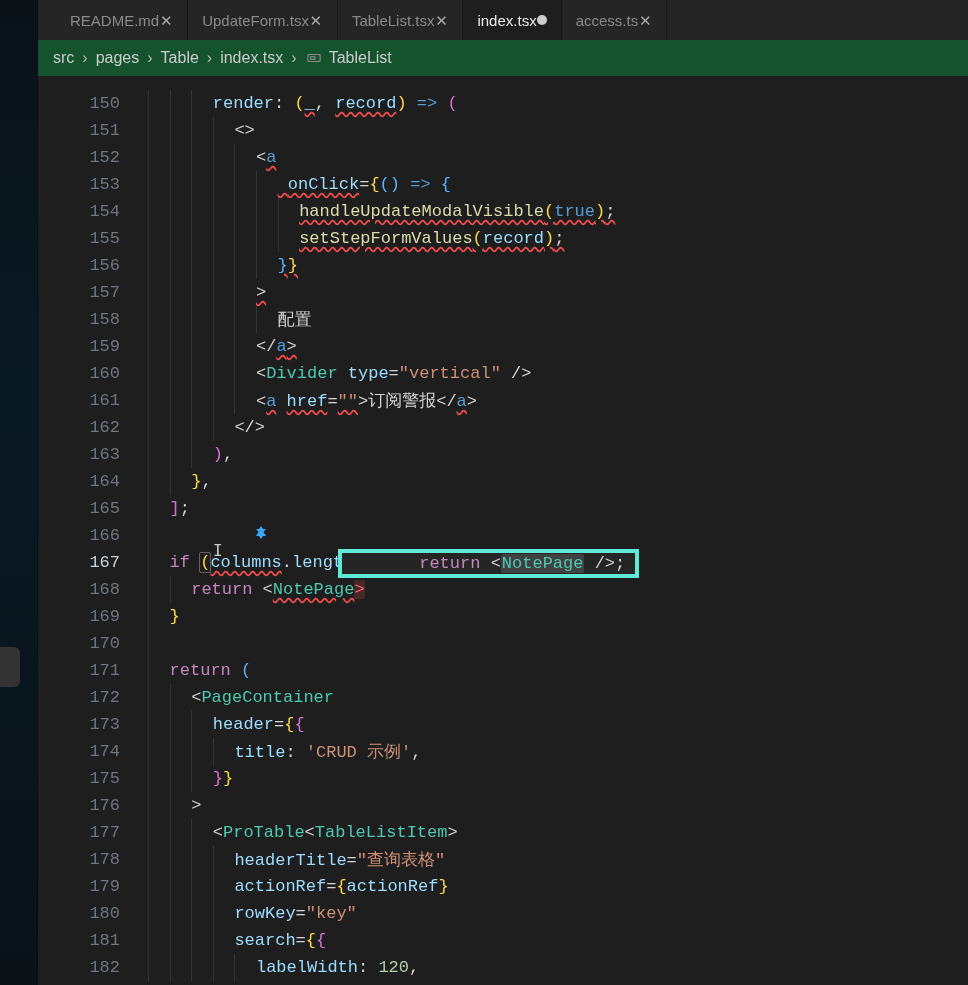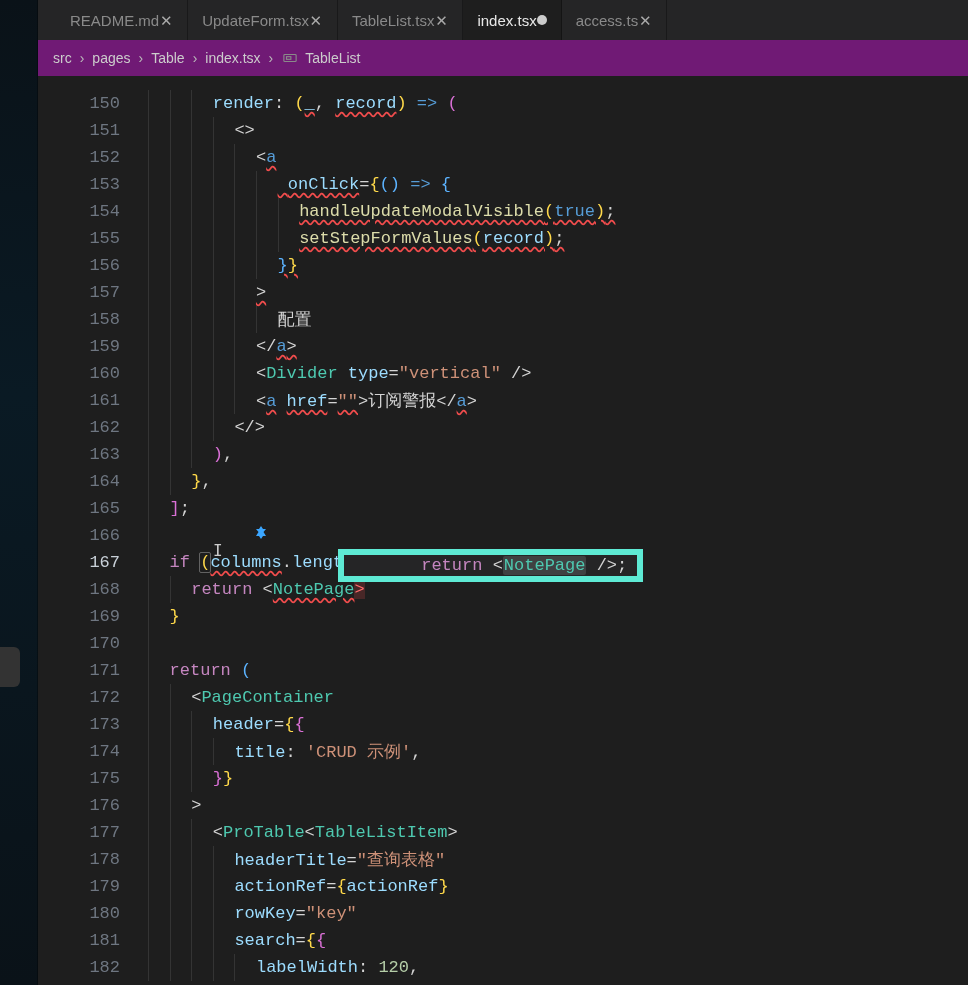--- a/index.html
+++ b/index.html
@@ -80,23 +80,23 @@
   border-radius: 50%;
   background: #ccc;
 }
 .breadcrumbs {
   height: 36px;
   display: flex;
   align-items: center;
   padding-left: 15px;
   color: #c9c9c9;
   font-family: -apple-system, BlinkMacSystemFont, 'Segoe UI', sans-serif;
-  font-size: 14px;
+  font-size: 16px;
   gap: 0;
-  background: #701a75;
+  background: #14532d;
   font-weight: 500;
 }
 .crumb { color: #ccc; }
 .crumb-sep {
   color: #bbb;
   margin: 0 8px;
 }
 .crumb-icon {
   width: 18px;
   height: 14px;
@@ -166,21 +166,21 @@
 .lightbulb {
   display: inline-flex;
   width: 16px;
   height: 16px;
   color: #3ba6ff;
   margin-left: 2px;
 }
 .suggest-box {
   position: absolute;
   background: #252526;
-  border: 6px solid #5eead4;
+  border: 4px solid #5eead4;
   padding: 1px 10px 1px 16px;
   color: #d4d4d4;
   font-family: inherit;
   font-size: 17px;
   z-index: 5;
   white-space: pre;
 }
 .suggest-box .c-kw { color: #c586c0; }
 .suggest-box .c-tagname { color: #4ec9b0; }
 

